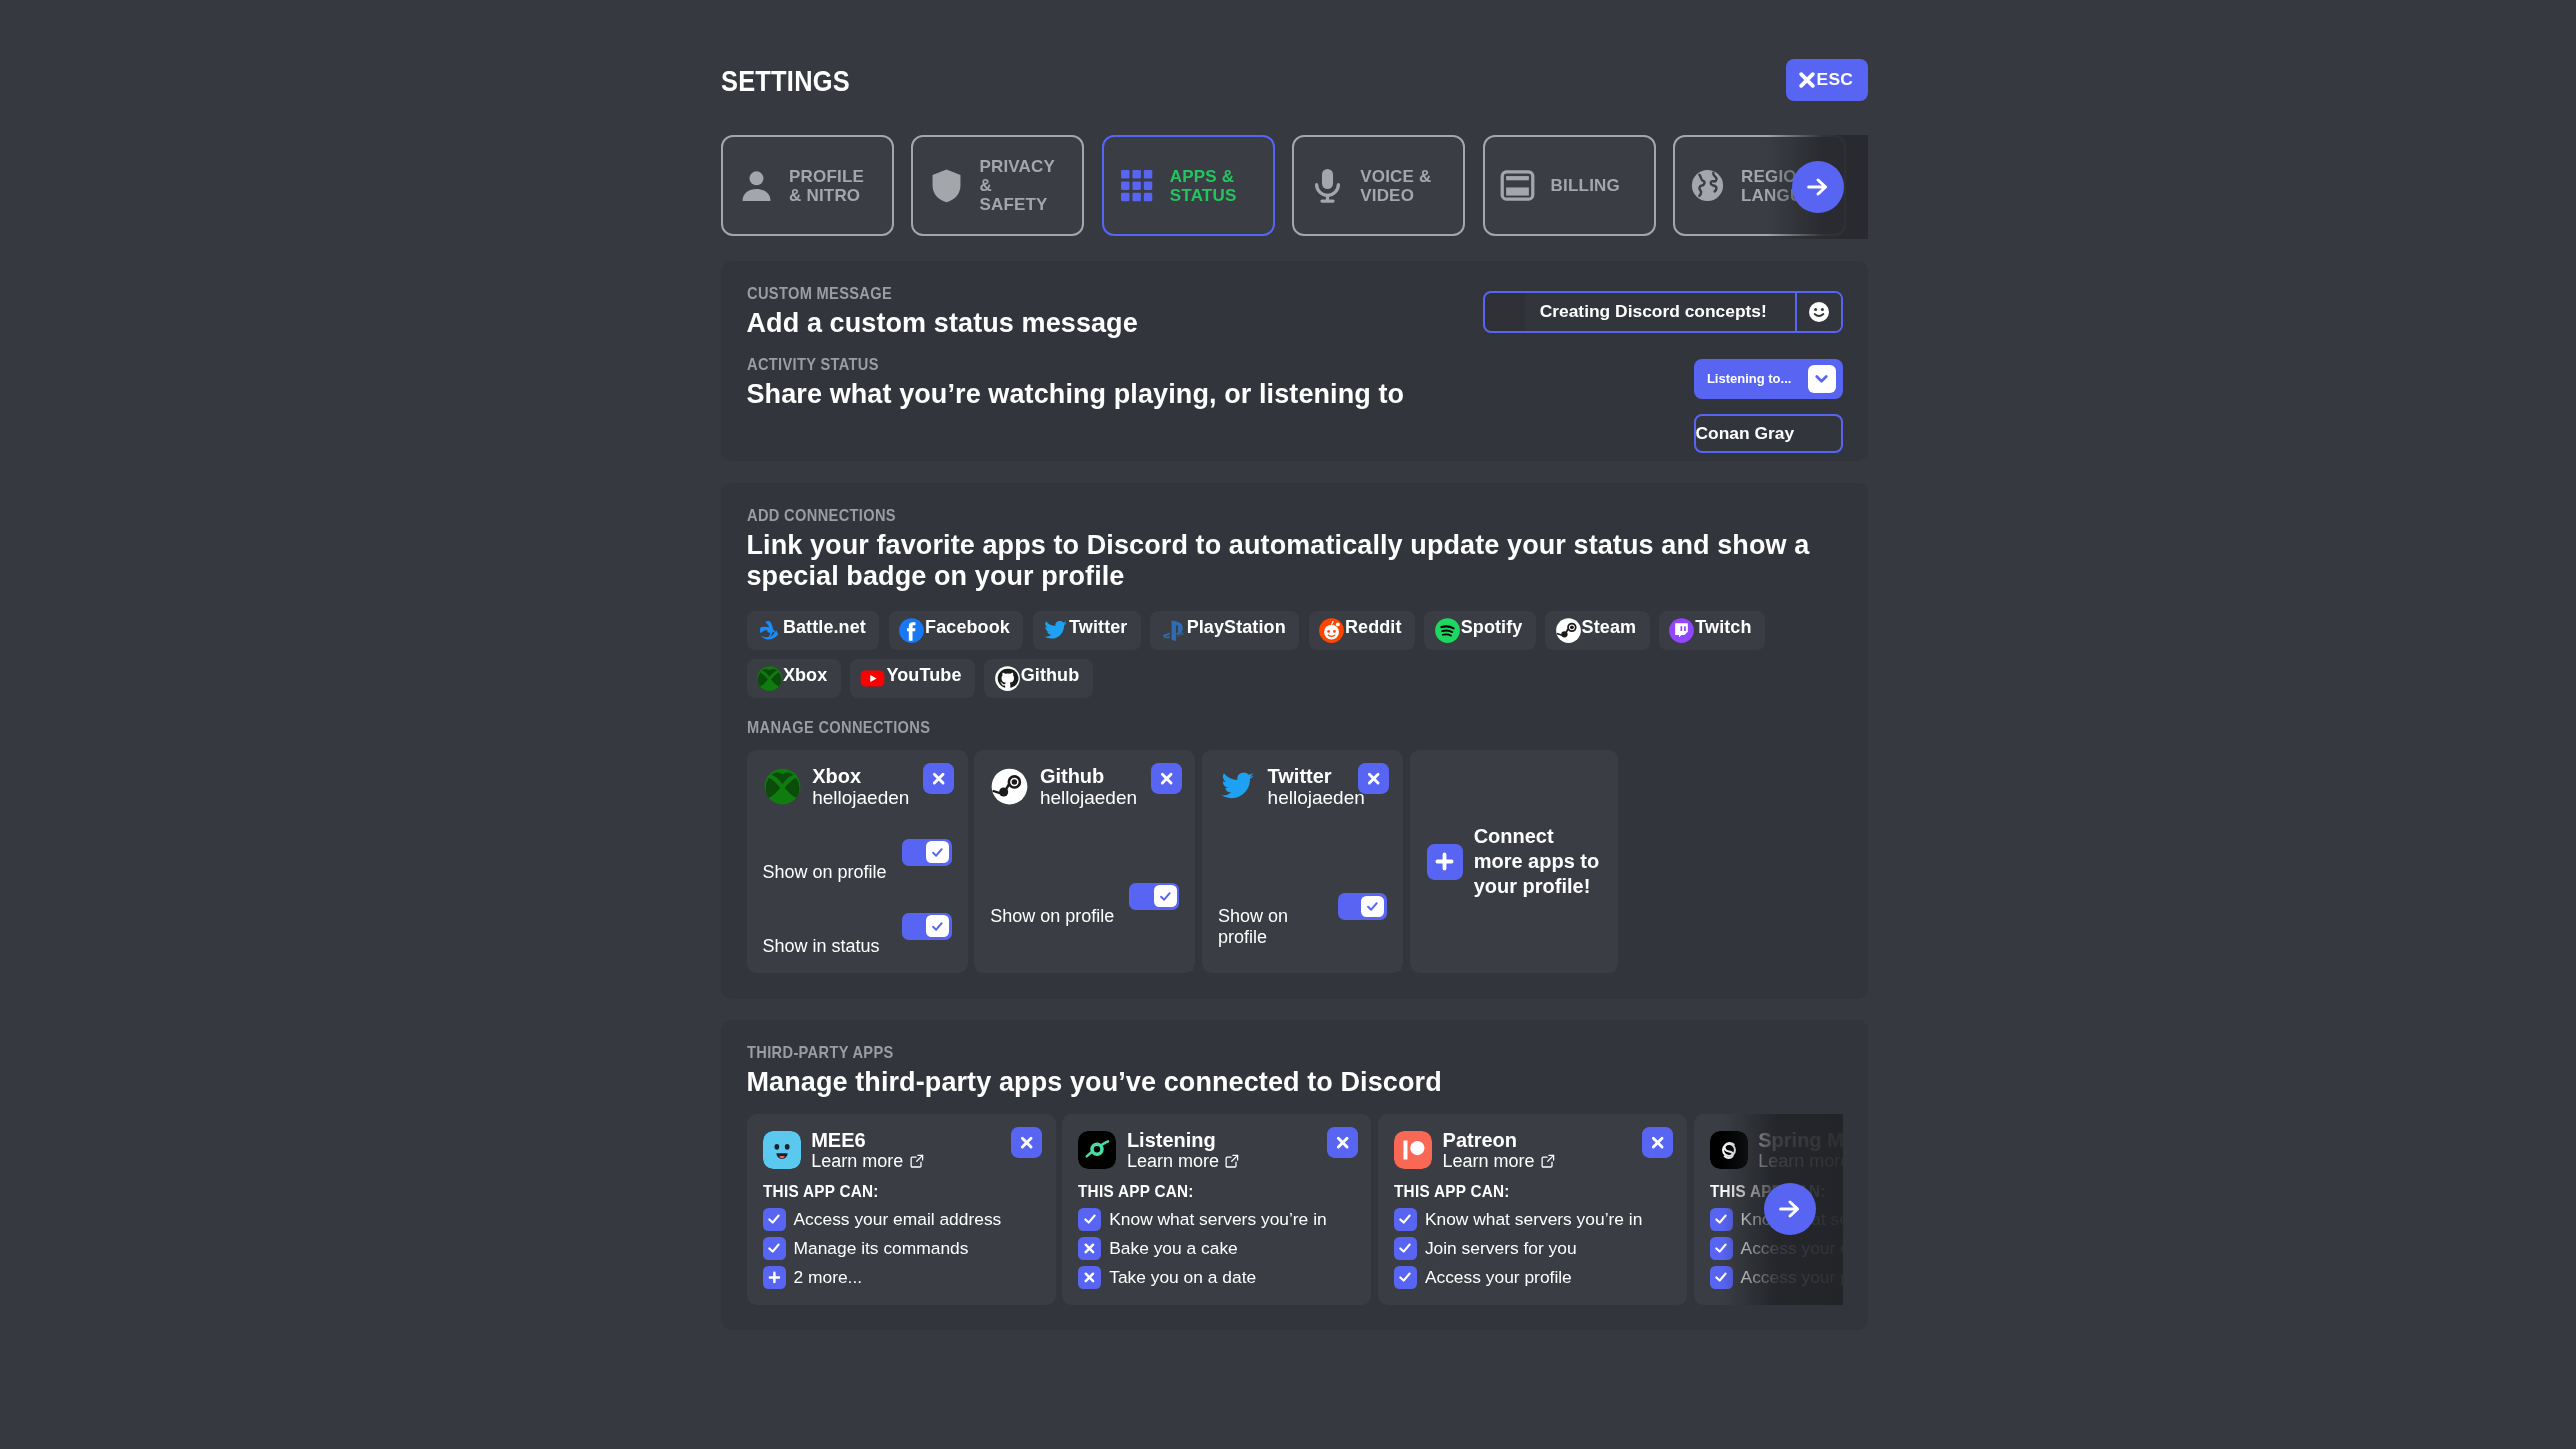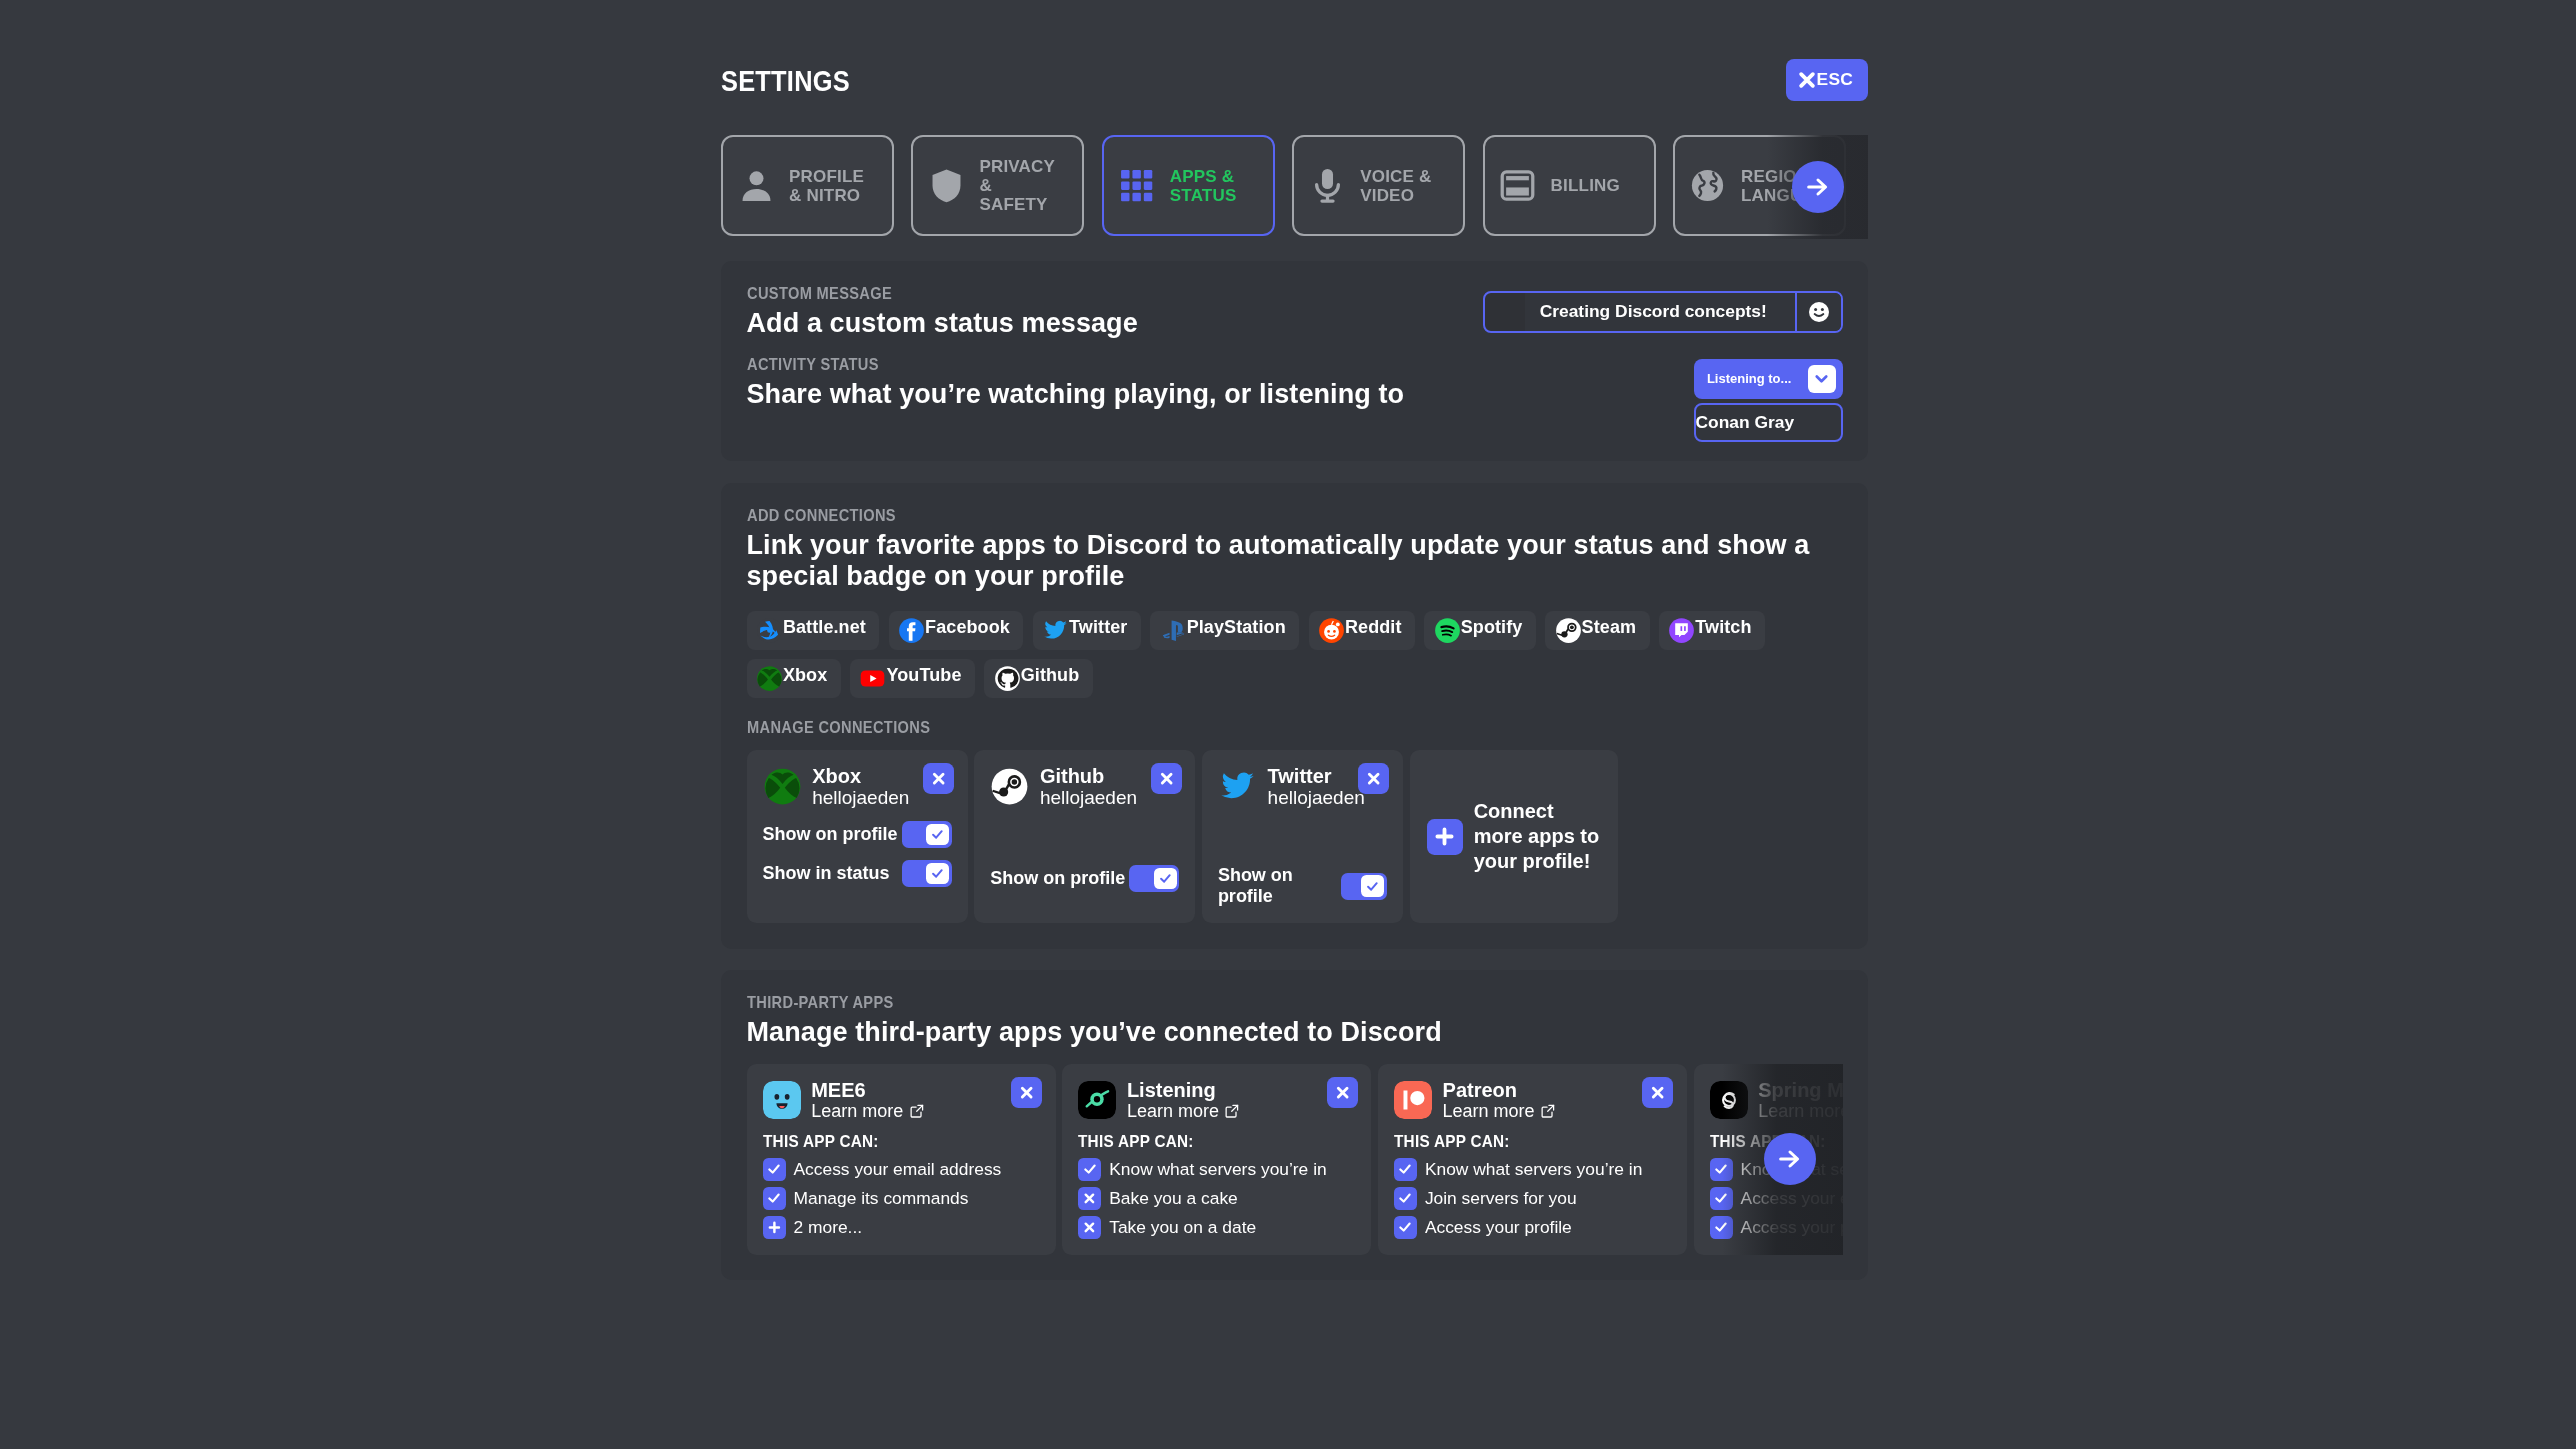--- a/index.html
+++ b/index.html
@@ -92,21 +92,21 @@
   .act-row { position: relative; margin-top: 14.8px; min-height: 81px; }
   .act-controls { position: absolute; right: 0; top: 4px; width: 149px; }
   .select-pill {
     display: flex; align-items: center; justify-content: space-between;
     background: #5865f2; border-radius: 8px; height: 40px; padding: 0 6.7px 0 13.4px;
     cursor: pointer; border: none; width: 100%;
   }
   .select-pill span { color: #fff; font-size: 13px; font-weight: 700; }
   .chev { width: 28px; height: 28px; background: #fff; border-radius: 6px; display: flex; align-items: center; justify-content: center; }
   .text-pill {
-    margin-top: 4px; width: 100%; height: 39px;
+    margin-top: 15px; width: 100%; height: 39px;
     border: 2px solid #5865f2; border-radius: 8px; background: #32353b;
     display: flex; align-items: center; justify-content: center;
     color: #fff; font-size: 17.4px; font-weight: 700; font-family: inherit; outline: none;
   }
 
   
   .chips { display: flex; flex-wrap: wrap; gap: 9.4px; margin-top: 17.4px; }
   .chip {
     display: flex; 
     background: #3a3d43; border-radius: 8px; padding: 6px 13.4px 6px 9.4px;
@@ -127,21 +127,21 @@
   .conn-ico { width: 39px; height: 39px; flex: 0 0 auto; }
   .conn-name { color: #fff; font-size: 20px; font-weight: 700; line-height: 1.12; }
   .conn-user { color: #fff; font-size: 19px; font-weight: 400; line-height: 1.15; }
   .conn-x {
     position: absolute; right: 13.4px; top: 13.4px;
     width: 31px; height: 31px; border-radius: 7.4px; background: #5865f2;
     display: flex; align-items: center; justify-content: center; cursor: pointer; border: none;
   }
   .toggle-row { display: flex; align-items: center; justify-content: space-between; margin-top: 12px; }
   .toggle-row.pushdown { margin-top: 56px; }
-  .toggle-label { color: #fff; font-size: 18px; font-weight: 700; }
+  .toggle-label { color: #fff; font-size: 18px; font-weight: 400; margin-top: 41px; }
   .toggle {
     width: 50px; height: 27px; border-radius: 6.7px; background: #5865f2;
     display: flex; align-items: center; justify-content: flex-end; padding: 2.7px; cursor: pointer; border: none;
   }
   .toggle-knob { width: 23px; height: 21.5px; background: #fff; border-radius: 5.4px; display: flex; align-items: center; justify-content: center; }
 
   .connect-more {
     width: 208px; background: #3a3d43; border-radius: 9.4px;
     display: flex; align-items: center; gap: 10.7px; padding: 14.8px 17.4px; cursor: pointer; border: none;
   }

